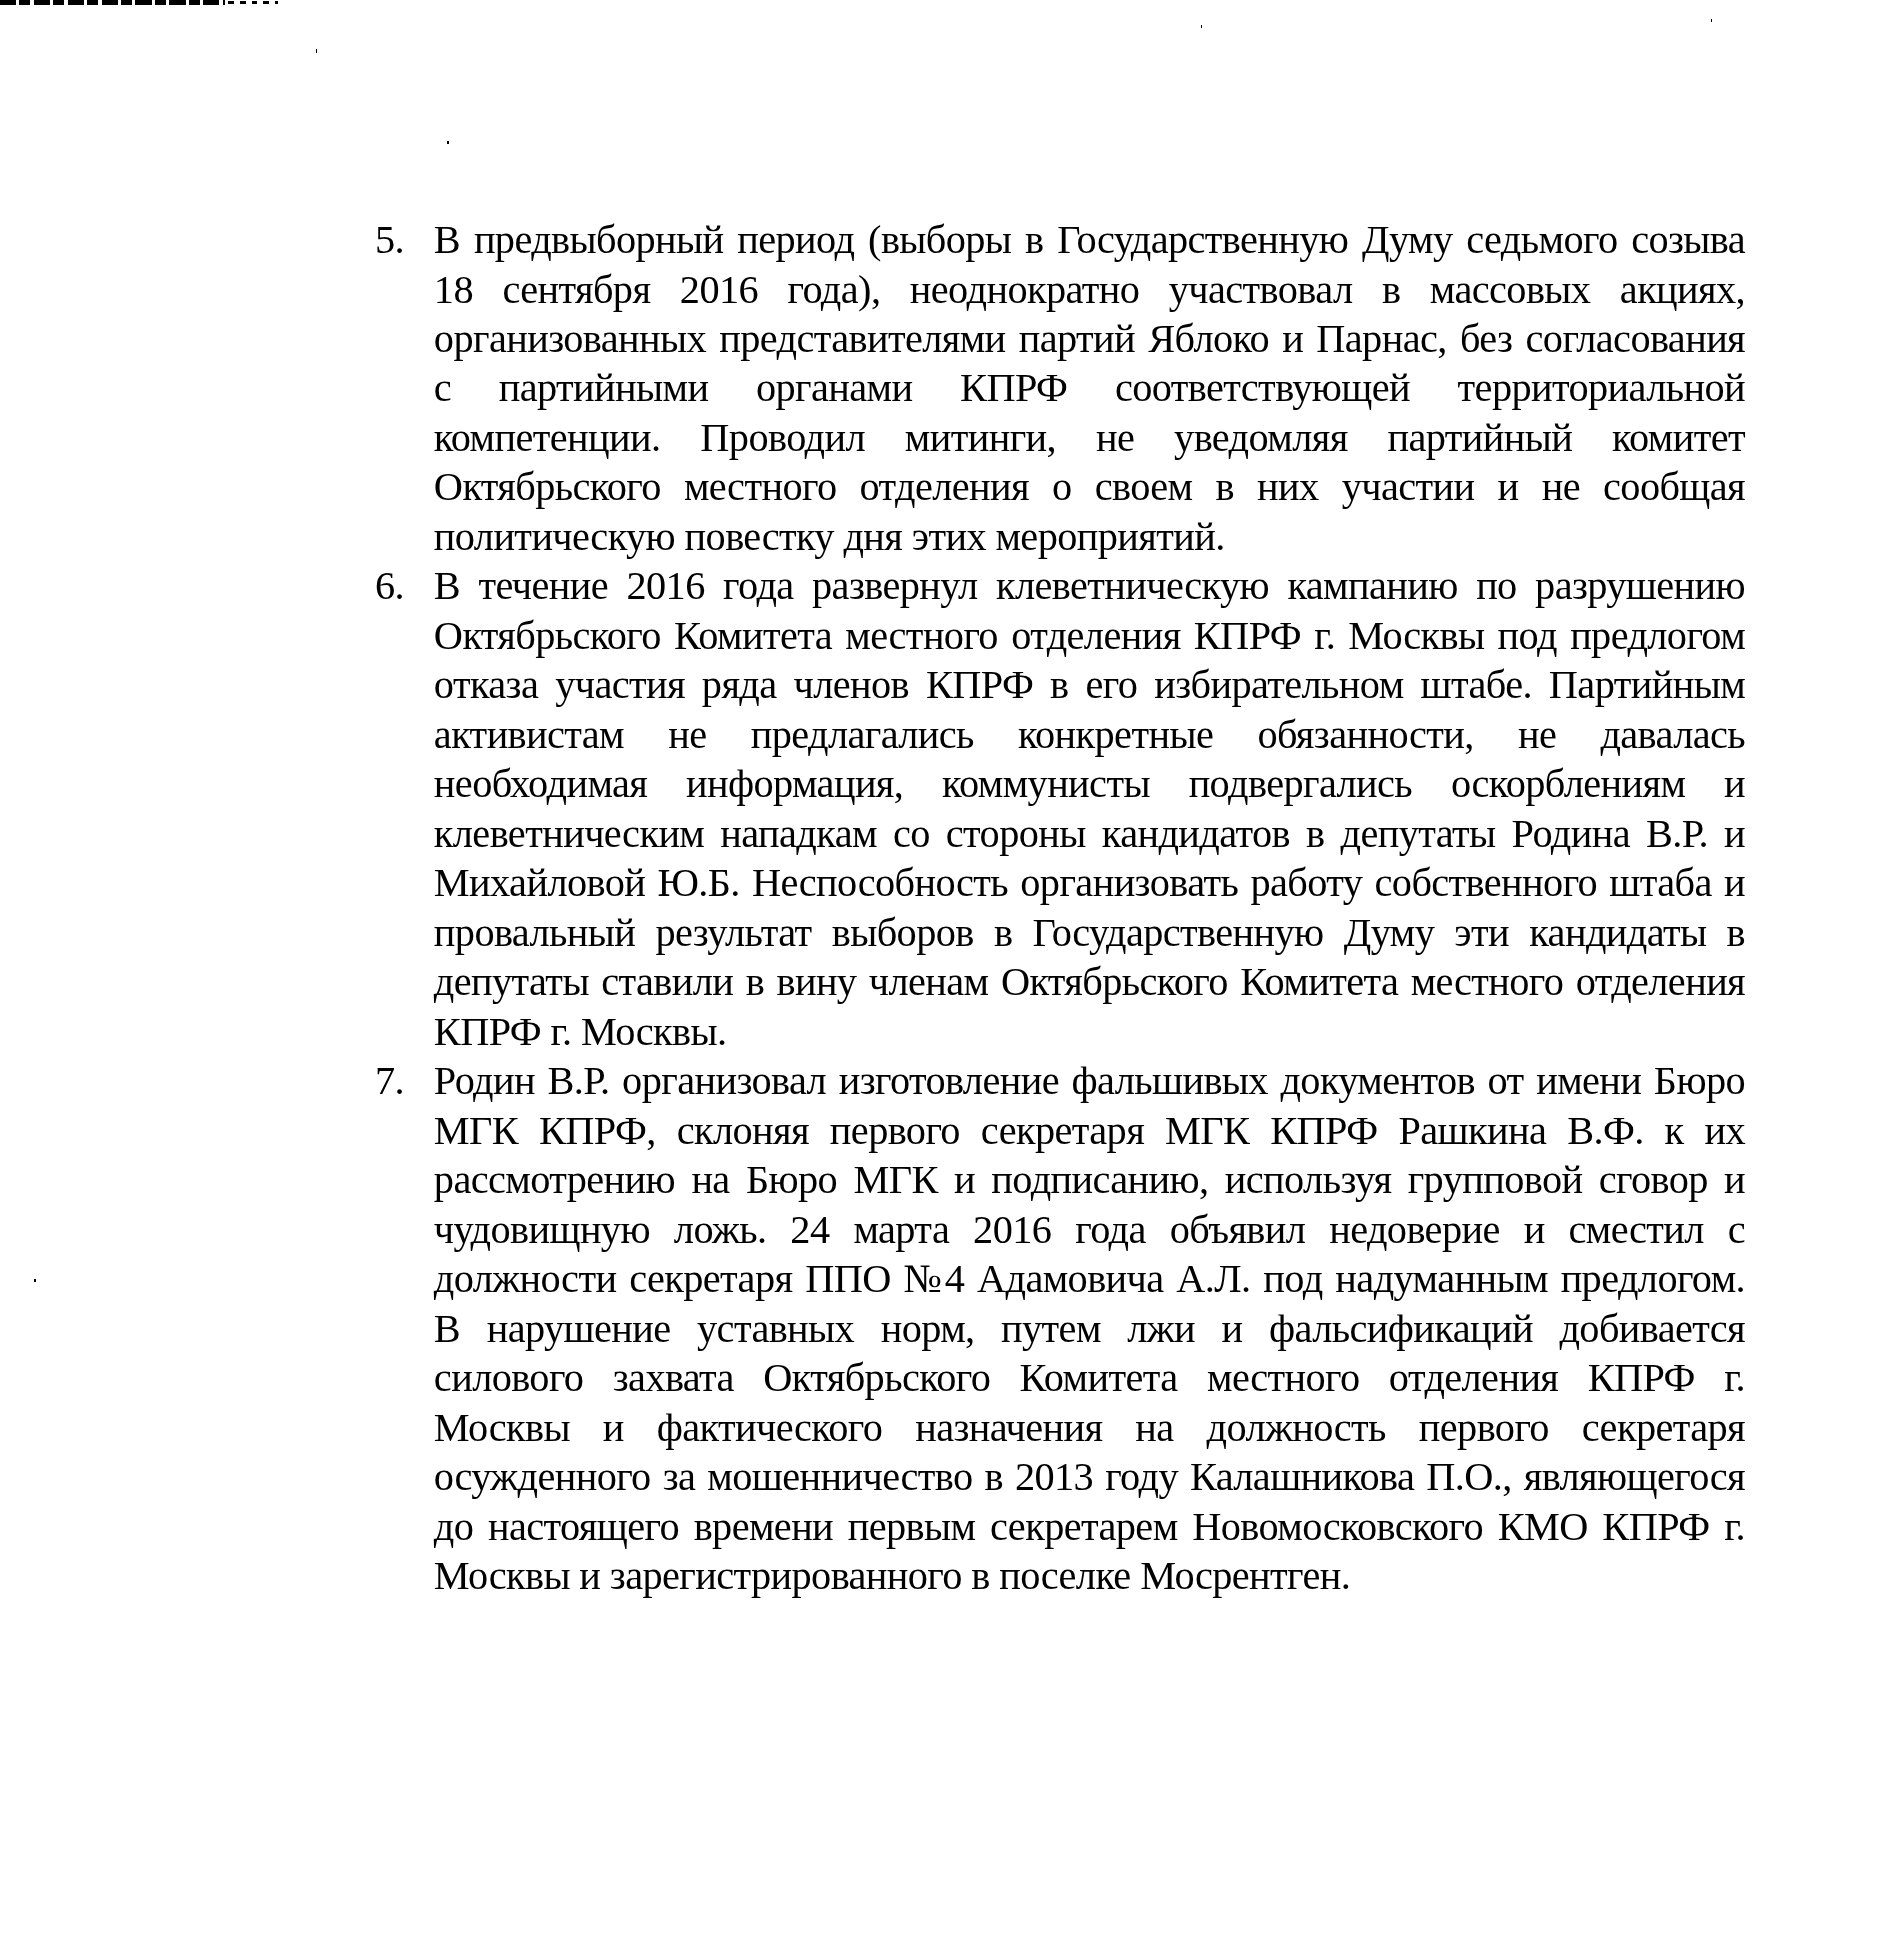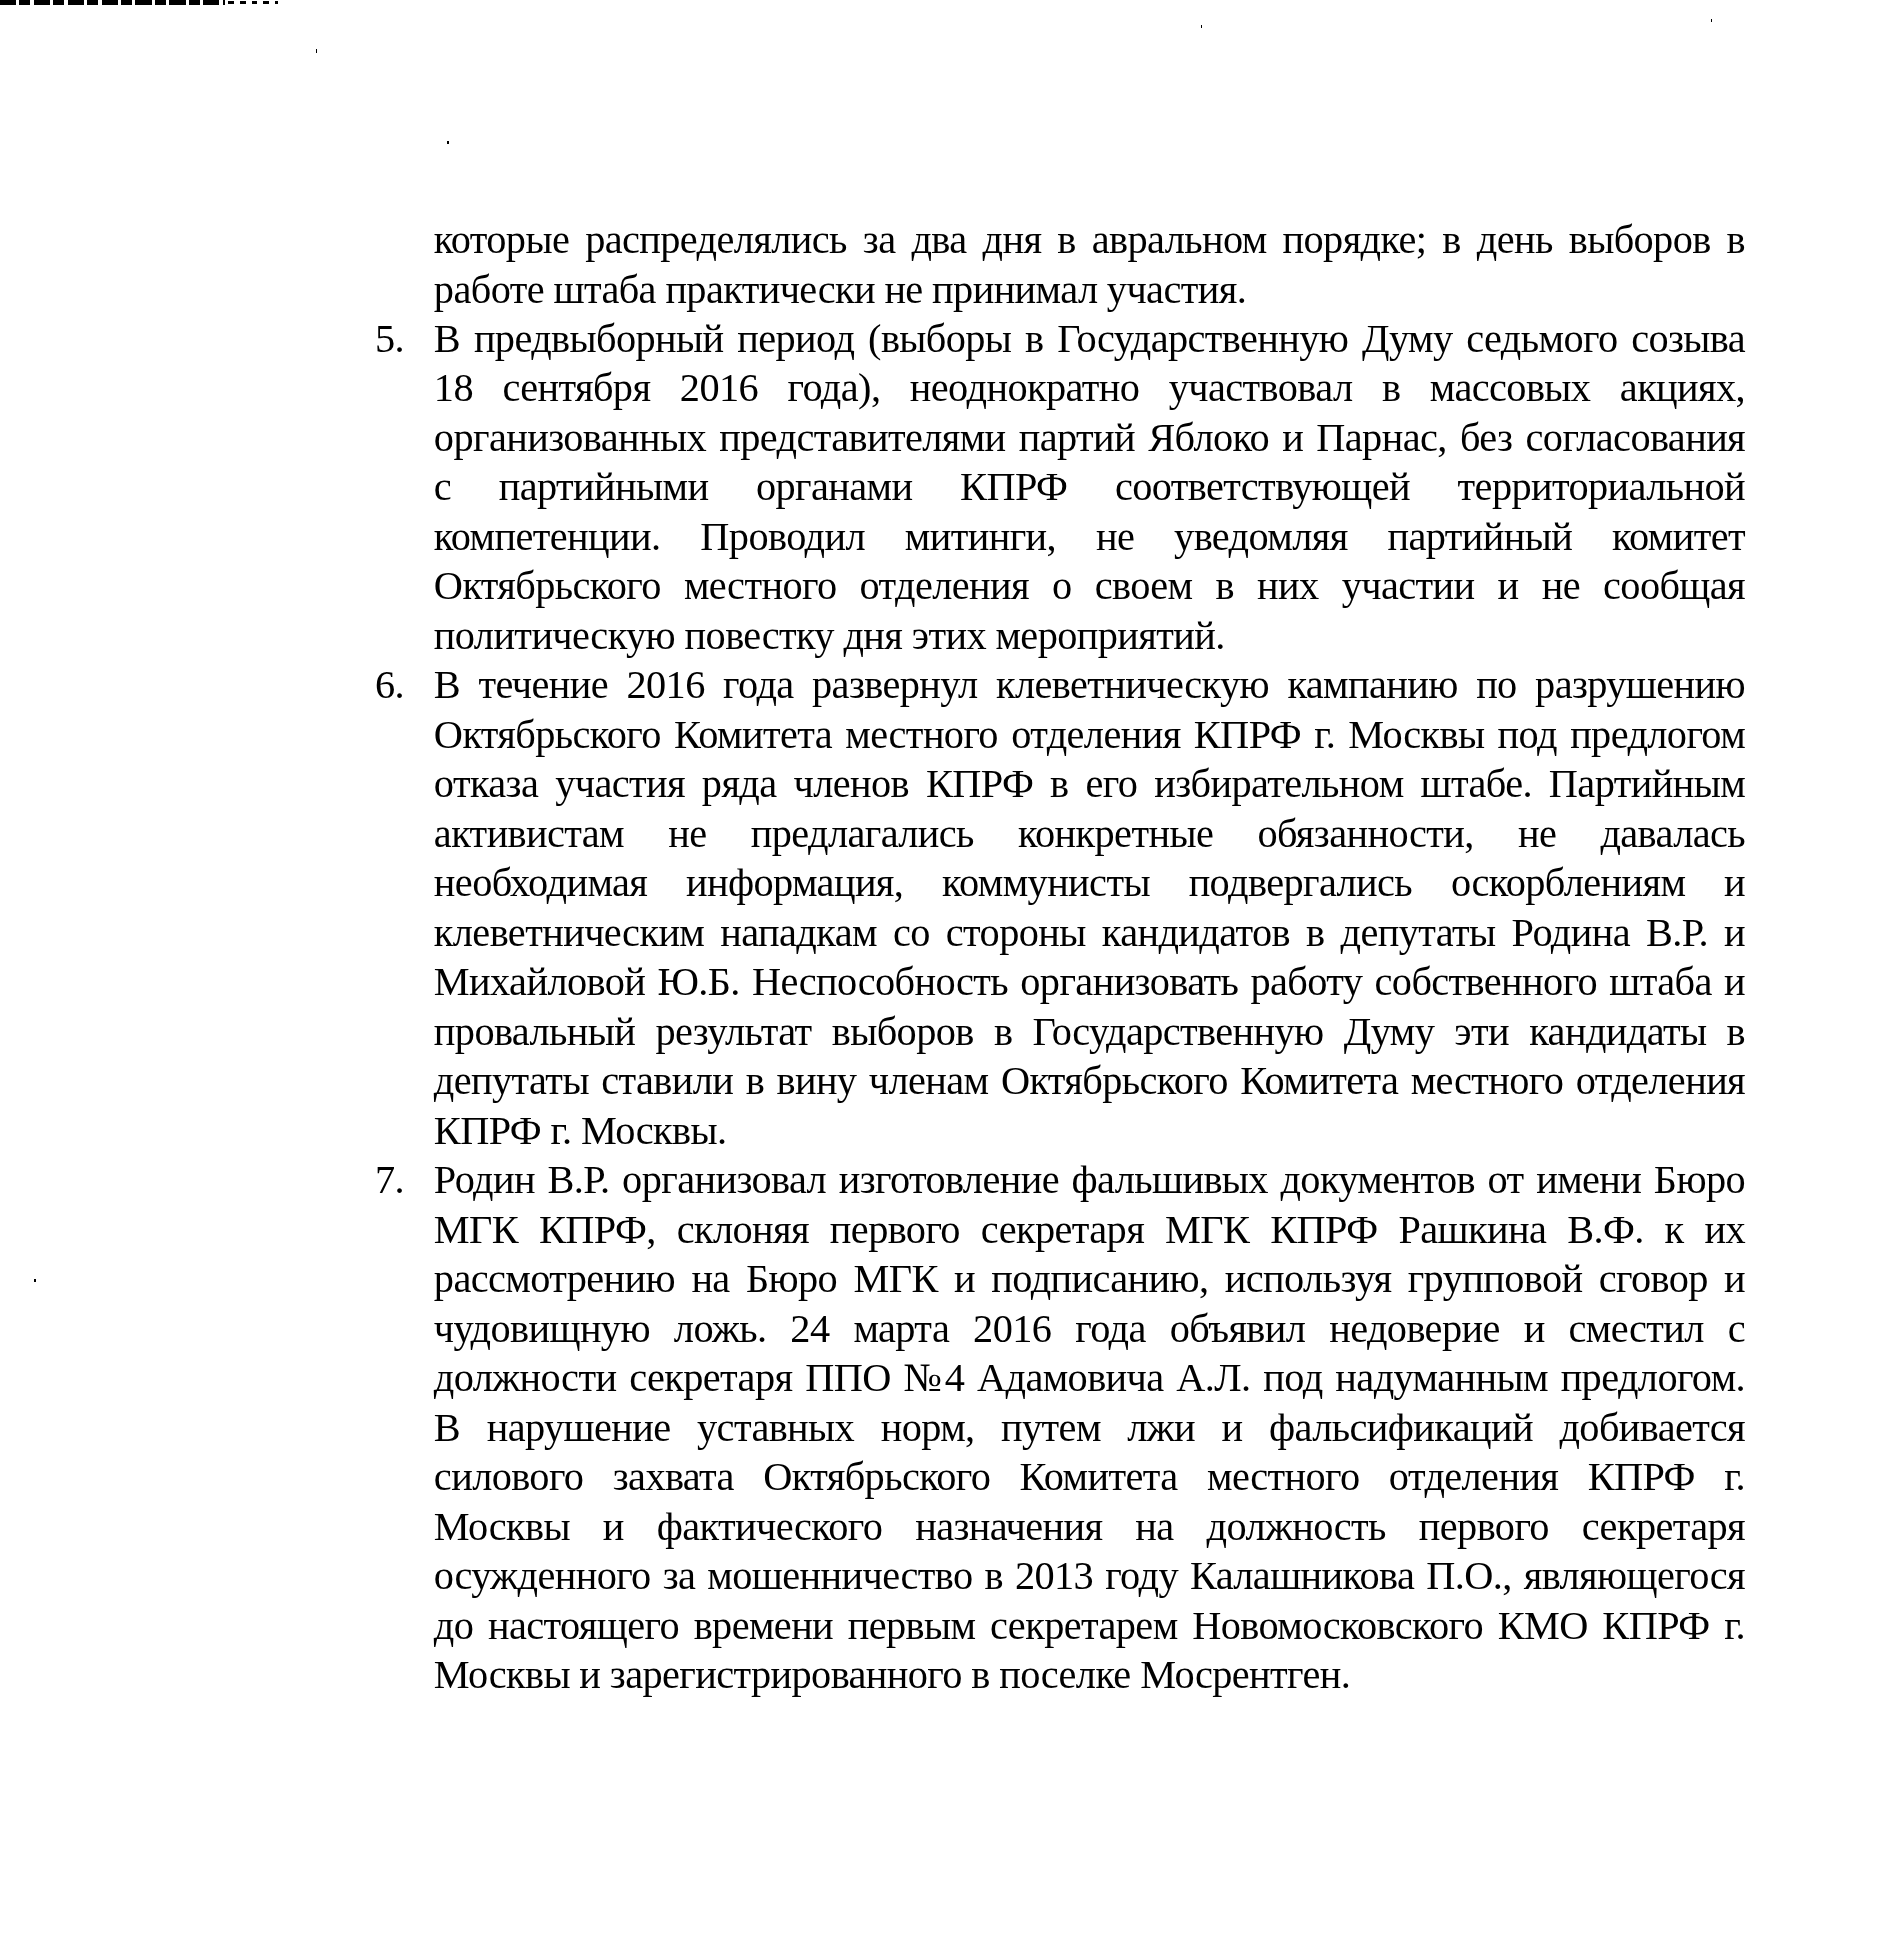--- a/index.html
+++ b/index.html
@@ -61,21 +61,20 @@
 </style>
 </head>
 <body>
 
 <div class="page">
 
   <div class="top-edge-bar"></div>
   <div class="top-edge-bar2"></div>
 
   <div class="text-block">
-    <div class="cont-par">которые распределялись за два дня в авральном порядке; в день выборов в работе штаба практически не принимал участия.</div>
 
     <div class="list-item">
       <span class="item-number">5.</span>
       <div class="item-text">В предвыборный период (выборы в Государственную Думу седьмого созыва 18 сентября 2016 года), неоднократно участвовал в массовых акциях, организованных представителями партий Яблоко и Парнас, без согласования с партийными органами КПРФ соответствующей территориальной компетенции. Проводил митинги, не уведомляя партийный комитет Октябрьского местного отделения о своем в них участии и не сообщая политическую повестку дня этих мероприятий.</div>
     </div>
 
     <div class="list-item">
       <span class="item-number">6.</span>
       <div class="item-text">В течение 2016 года развернул клеветническую кампанию по разрушению Октябрьского Комитета местного отделения КПРФ г. Москвы под предлогом отказа участия ряда членов КПРФ в его избирательном штабе. Партийным активистам не предлагались конкретные обязанности, не давалась необходимая информация, коммунисты подвергались оскорблениям и клеветническим нападкам со стороны кандидатов в депутаты Родина В.Р. и Михайловой Ю.Б. Неспособность организовать работу собственного штаба и провальный результат выборов в Государственную Думу эти кандидаты в депутаты ставили в вину членам Октябрьского Комитета местного отделения КПРФ г. Москвы.</div>
     </div>

